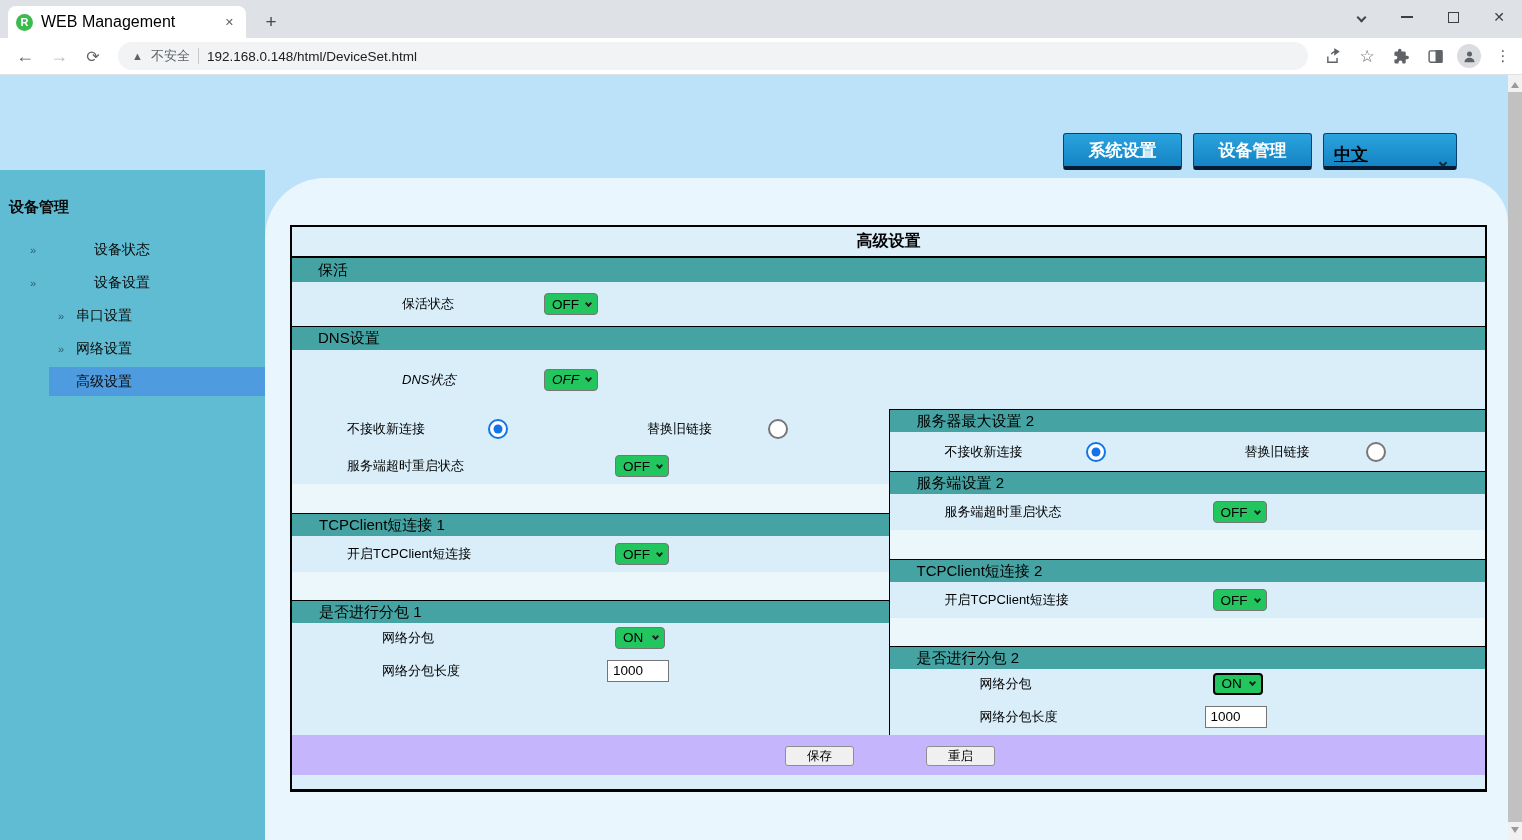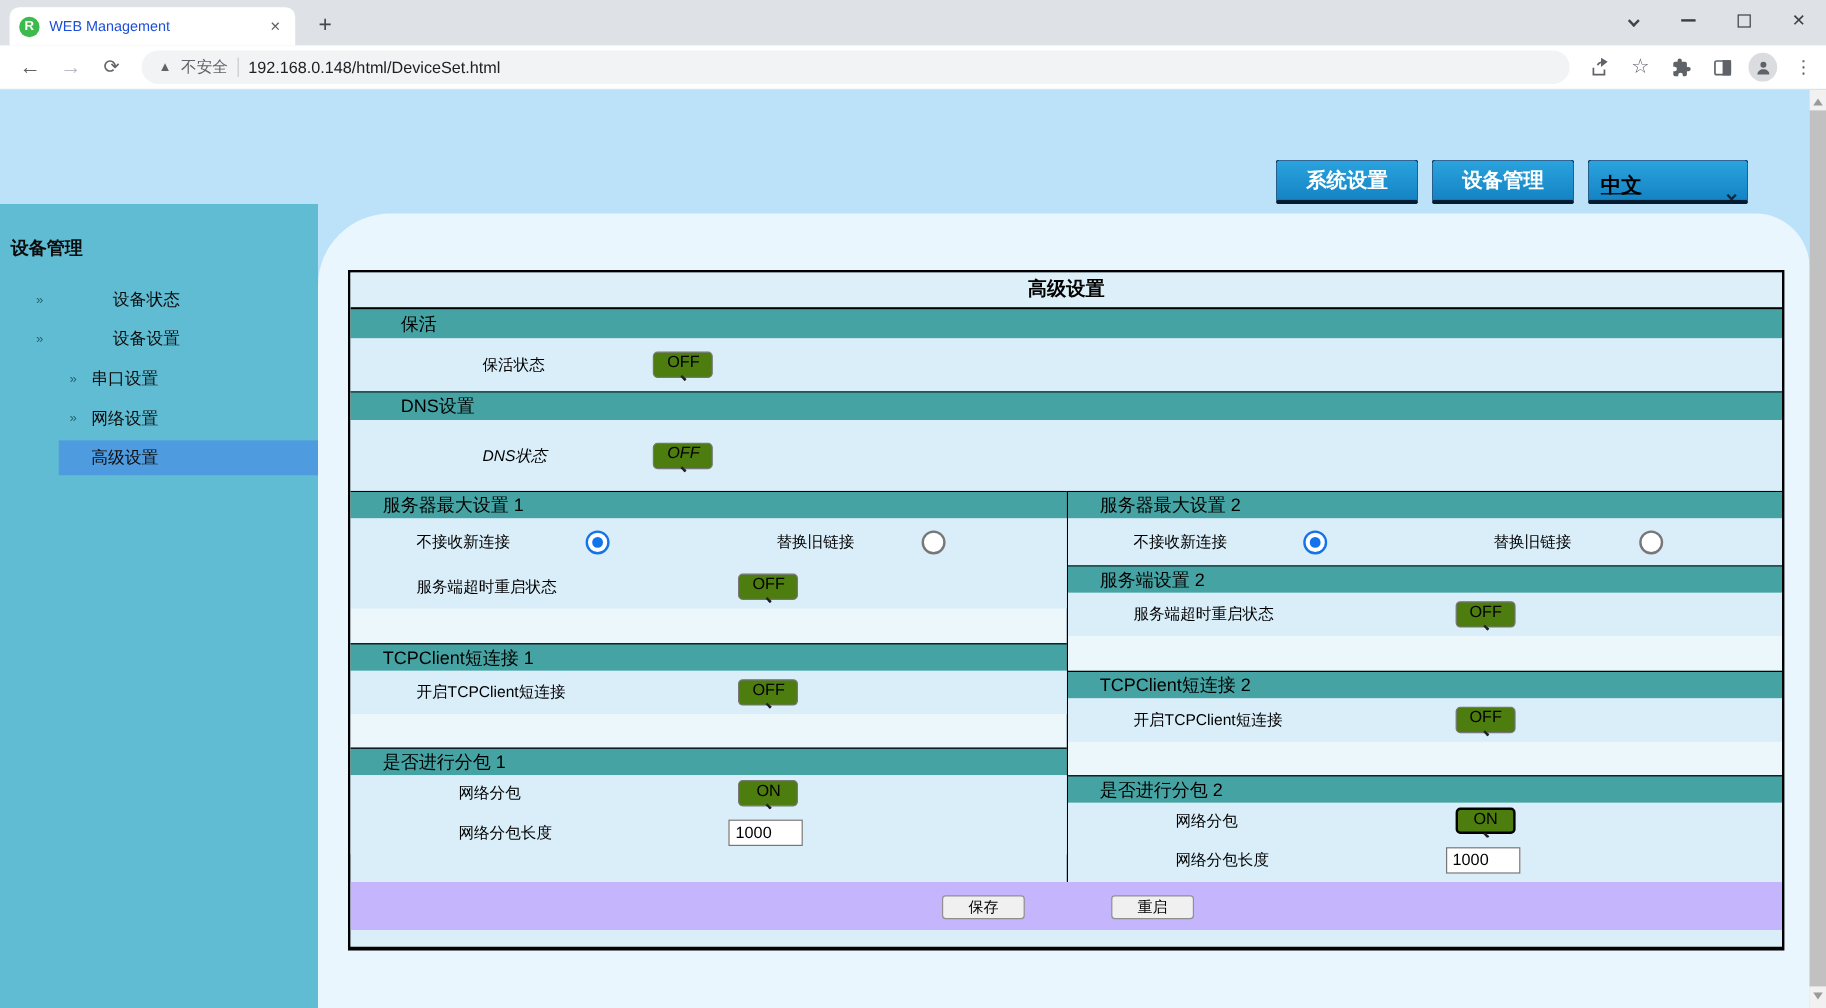--- a/index.html
+++ b/index.html
@@ -6,21 +6,21 @@
   html,body { width:1522px; height:840px; overflow:hidden;
     font-family:"Liberation Sans","DejaVu Sans",sans-serif; }
 
   
   .chrome { position:absolute; left:0; top:0; width:1522px; height:75px; }
   .tabstrip { position:absolute; left:0; top:0; width:1522px; height:38px; background:#dee1e6; }
   .tab { position:absolute; left:8px; top:6px; width:238px; height:32px; background:#fff;
     border-radius:8px 8px 0 0; display:flex; align-items:center; padding:0 8px; gap:8px; }
   .favicon { width:17px; height:17px; border-radius:50%; background:#3dba4e; color:#fff;
     font-size:11px; font-weight:bold; display:flex; align-items:center; justify-content:center; }
-  .tabtitle { font-size:12px; color:#1d4ed8; flex:1; white-space:nowrap; overflow:hidden; }
+  .tabtitle { font-size:16px; color:#000000; flex:1; white-space:nowrap; overflow:hidden; }
   .tabclose { font-size:11px; color:#5f6368; padding:2px 4px; cursor:pointer; }
   .newtab { position:absolute; left:258px; top:9px; width:26px; height:26px; font-size:19px;
     color:#45494d; display:flex; align-items:center; justify-content:center; border-radius:50%; }
   .winctl { position:absolute; top:0; height:34px; display:flex; align-items:center; }
   .wc { width:46px; height:34px; display:flex; align-items:center; justify-content:center; color:#3c4043; }
   .chev { display:inline-block; width:7px; height:7px; border-right:2px solid #444;
     border-bottom:2px solid #444; transform:rotate(45deg); }
   .minus { width:12px; height:2px; background:#3c4043; }
   .maxbox { width:11px; height:11px; border:1.6px solid #3c4043; }
   .xglyph { font-size:14px; }
@@ -73,21 +73,21 @@
   .sbitem.active .lbl { padding-left:27px; }
 
   .panel { position:absolute; left:265px; top:103px; width:1243px; height:662px;
     background:#e9f6fd; border-radius:60px 45px 0 0; }
 
   .table { position:absolute; left:25px; top:47px; width:1197px; height:567px;
     border:2px solid #000; border-bottom-width:3px; background:#d9eef9; overflow:hidden; }
   .trow-title { height:31px; background:#ddf0f9; border-bottom:2px solid #000;
     display:flex; align-items:center; justify-content:center; font-size:16px; font-weight:bold; }
   .sh { height:24px; background:#45a4a3; border-top:1px solid #000; font-size:15px;
-    color:#000; display:flex; align-items:center; padding-left:42px; }
+    color:#000; display:flex; align-items:center; padding-left:26px; }
   .sh.nt { border-top:none; }
   .fwrow { position:relative; background:#d9eef9; }
   .fwrow .lbl { position:absolute; left:110px; top:50%; transform:translateY(-50%); font-size:13px; }
   .fwrow .ctrl { position:absolute; left:252px; top:50%; transform:translateY(-50%); }
   .h60 { height:44px; } .h59 { height:59px;font-style:italic; }
 
   .cols { display:flex; }
   .col { width:50%; }
   .col.right { border-left:1px solid #000; }
   .col .sh { height:23px; padding-left:27px; }
@@ -96,23 +96,23 @@
   .crow .lbl2 { position:absolute; left:90px; top:50%; transform:translateY(-50%); font-size:13px; }
   .crow .at323 { position:absolute; left:323px; top:50%; transform:translateY(-50%); }
   .crow .at315 { position:absolute; left:315px; top:50%; transform:translateY(-50%); }
   .filler { background:#ecf7fc; }
   .radiorow { position:relative; height:39px; background:#d9eef9; }
   .radiorow .rl1 { position:absolute; left:55px; top:50%; transform:translateY(-50%); font-size:13px; }
   .radiorow .rr1 { position:absolute; left:196px; top:50%; transform:translateY(-50%); }
   .radiorow .rl2 { position:absolute; left:355px; top:50%; transform:translateY(-50%); font-size:13px; }
   .radiorow .rr2 { position:absolute; left:476px; top:50%; transform:translateY(-50%); }
 
-  .sel { display:inline-flex; align-items:center; gap:7px; background:#4d7c0f;
+  .sel { display:inline-flex; align-items:center; gap:7px; background:#22c55e;
     border:1px solid #767676; border-radius:4px; height:22px; padding:0 6px 0 7px;
-    font-size:13.5px; color:#000; min-width:50px; justify-content:space-between;flex-direction:column; }
+    font-size:13.5px; color:#000; min-width:50px; justify-content:space-between; }
   .sel .chev { width:5px; height:5px; border-width:2px; border-color:#222; margin-top:-2px; }
   .sel.focused { border:2px solid #000; }
   .tinput { width:62px; height:22px; border:1px solid #767676; background:#fff;
     font-size:13.5px; padding-left:5px; font-family:inherit; }
 
   .btnrow { position:relative; height:40px; background:#c4b5fd; }
   .formbtn { position:absolute; top:11px; width:69px; height:20px; background:#f0f0f0;
     border:1px solid #8f8f8f; border-radius:3px; font-size:12.5px; display:flex;
     align-items:center; justify-content:center; }
   .savebtn { left:493px; } .restartbtn { left:634px; }
@@ -242,21 +242,20 @@
         <span class="lbl">DNS状态</span>
         <span class="ctrl sel">
           <span>OFF</span>
             <span class="chev"></span>
         </span>
       </div>
 
       <div class="cols">
 
         <div class="col">
-          <div class="sh">服务器最大设置 1</div>
           <div class="radiorow">
             <span class="rl1">不接收新连接</span>
             <span class="rr1 radio on"></span>
             <span class="rl2">替换旧链接</span>
             <span class="rr2 radio off"></span>
           </div>
           <div class="crow" style="height:36px;">
             <span class="lbl">服务端超时重启状态</span>
             <span class="at323 sel">
               <span>OFF</span>

